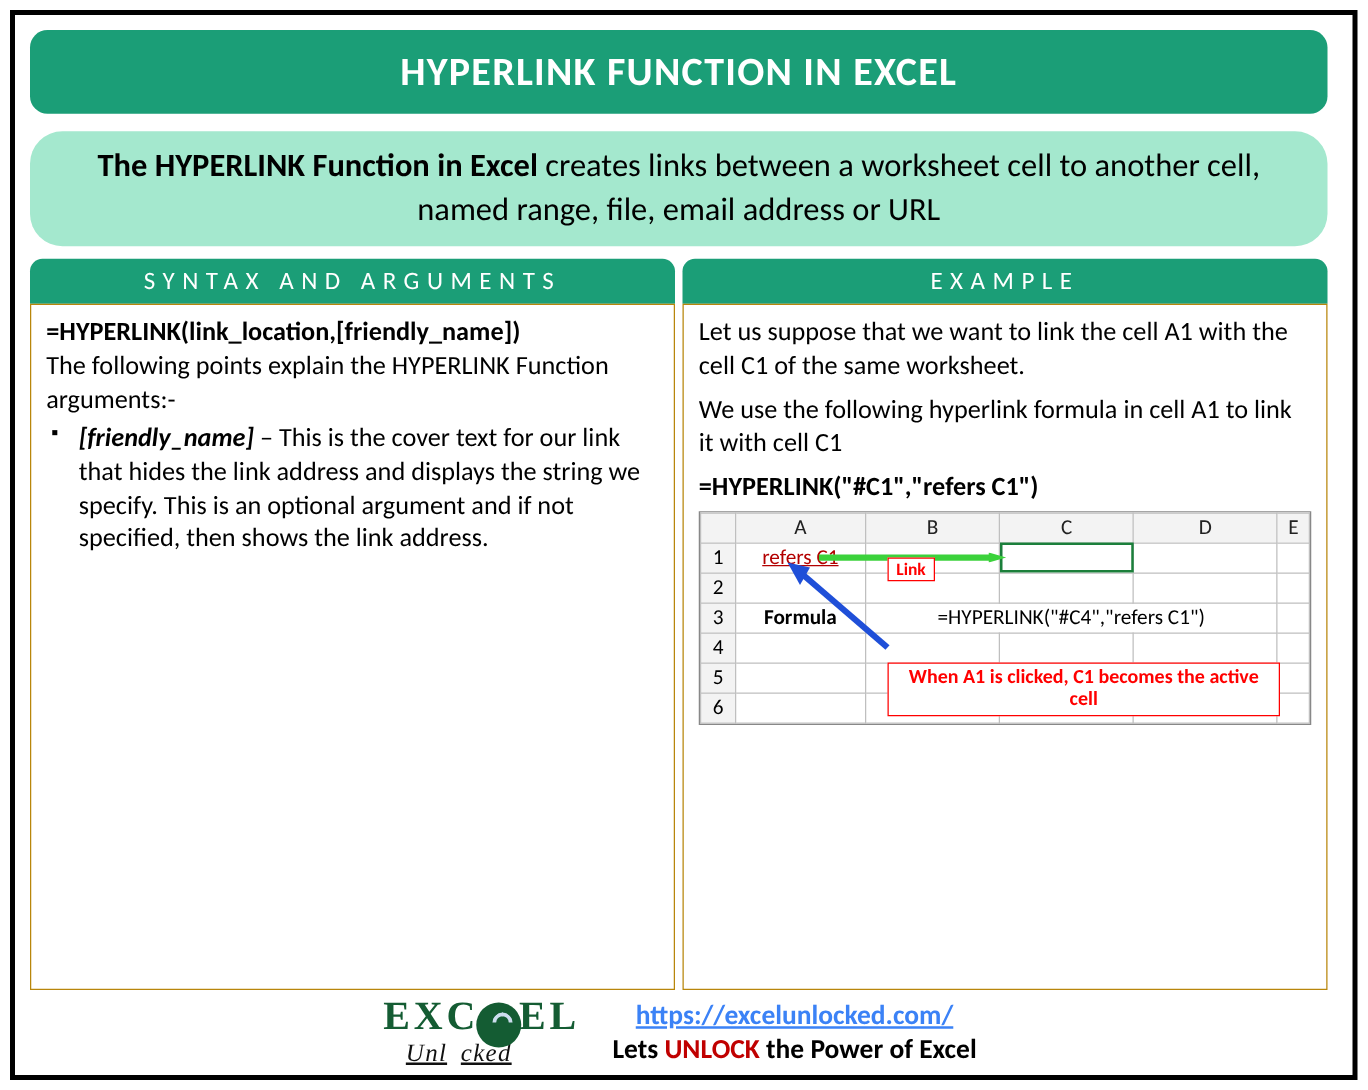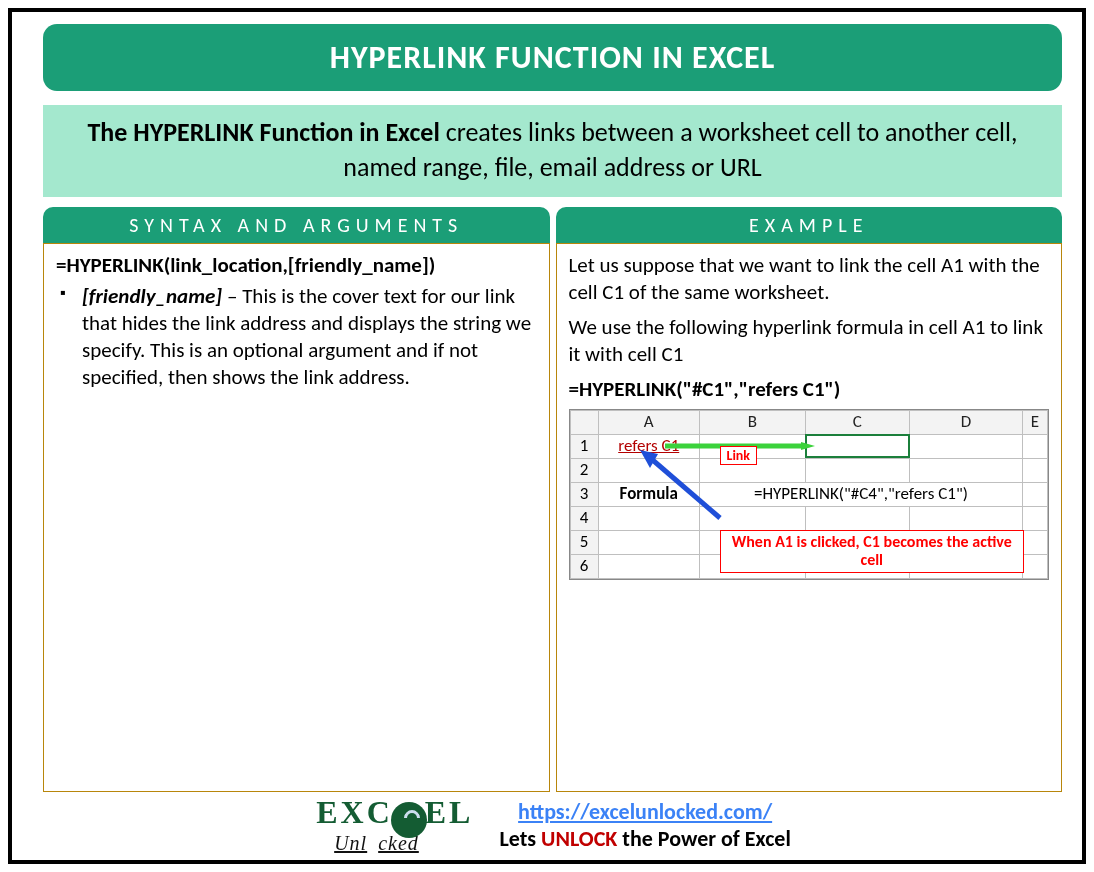--- a/index.html
+++ b/index.html
@@ -7,21 +7,21 @@
     font-family: Calibri, Arial, sans-serif;
     background: #fff;
     width: 1094px;
     height: 872px;
     padding: 8px;
   }
   .frame {
     border: 4px solid #000;
     width: 100%;
     height: 100%;
-    padding: 12px 20px 8px 31px;
+    padding: 12px 20px 8px 12px;
     display: flex;
     flex-direction: column;
   }
   .title-bar {
     background: #1B9E77;
     color: #fff;
     font-weight: bold;
     font-size: 32px;
     text-align: center;
     padding: 14px 10px;
@@ -29,20 +29,21 @@
     letter-spacing: 1px;
     margin-bottom: 14px;
   }
   .intro {
     background: #A4E8CE;
     padding: 10px 20px 12px 20px;
     font-size: 26px;
     text-align: center;
     line-height: 1.35;
     margin-bottom: 10px;
+    border-radius: 26px;
   }
   .intro b { font-weight: bold; }
   .columns {
     display: flex;
     gap: 6px;
     flex: 1;
     min-height: 0;
   }
   .col { flex: 1; display: flex; flex-direction: column; min-width: 0; }
   .col-head {
@@ -189,20 +190,21 @@
   <div class="intro">
     <b>The HYPERLINK Function in Excel</b><span> creates links between a worksheet cell to another cell, named range, file, email address or URL</span>
   </div>
 
   <div class="columns">
 
     <div class="col">
       <div class="col-head">SYNTAX AND ARGUMENTS</div>
       <div class="col-body">
         <div class="formula-syntax">=HYPERLINK(link_location,[friendly_name])</div>
+        <div>The following points explain the HYPERLINK Function arguments:-</div>
         <ul class="args">
           <li>
             <span class="arg-name">[friendly_name]</span><span> – </span><span>This is the cover text for our link that hides the link address and displays the string we specify. This is an optional argument and if not specified, then shows the link address.</span>
           </li>
         </ul>
       </div>
     </div>
 
     <div class="col">
       <div class="col-head">EXAMPLE</div>

